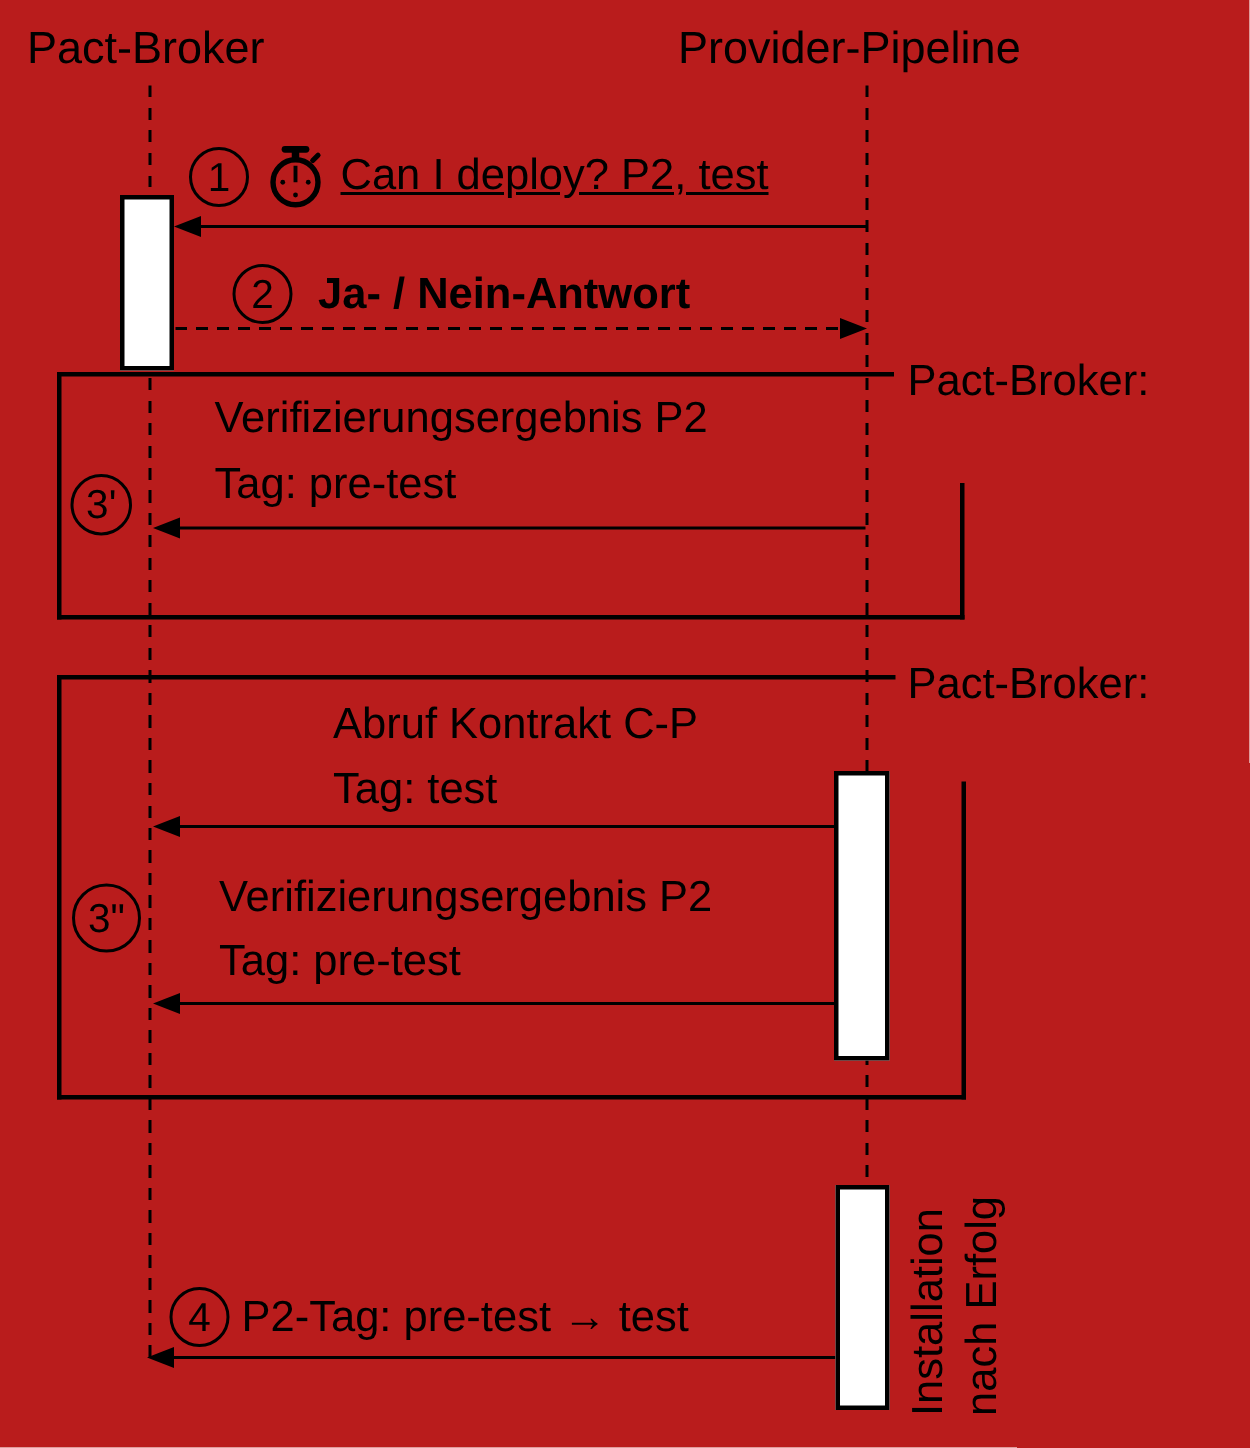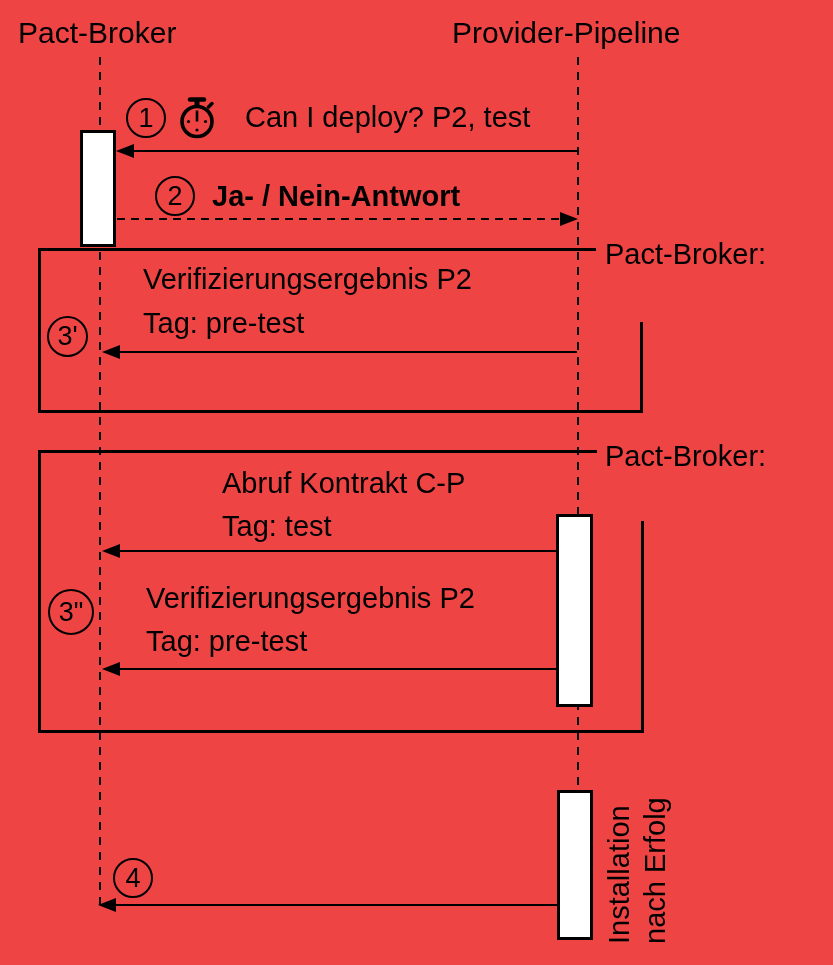--- a/index.html
+++ b/index.html
@@ -1,17 +1,17 @@
 <!DOCTYPE html>
 <html><head>
 <meta charset="utf-8">
 <style>
   html,body{margin:0;padding:0;background:#fff;}
   .stage{
-    position:relative;width:833px;height:965px;background:#ef4444;overflow:hidden;
+    position:relative;width:833px;height:965px;background:#b91c1c;overflow:hidden;
     font-family:"Liberation Sans", sans-serif;color:#000;
   }
   .txt{position:absolute;font-size:29px;line-height:34px;white-space:nowrap;color:#000;}
   .actor{font-size:30px;}
   .lifeline{
     position:absolute;width:2px;
     background:repeating-linear-gradient(to bottom,#000 0 8px,transparent 8px 15px);
   }
   .activation{
     position:absolute;background:#fff;border:3px solid #000;box-sizing:border-box;z-index:3;
@@ -55,21 +55,21 @@
       <line x1="16" y1="6.5" x2="30" y2="6.5" stroke="#000" stroke-width="4.5" stroke-linecap="round"></line>
       <line x1="23" y1="8" x2="23" y2="13" stroke="#000" stroke-width="5"></line>
       <line x1="34.5" y1="14" x2="38" y2="10.5" stroke="#000" stroke-width="3.5" stroke-linecap="round"></line>
       <circle cx="23" cy="28.5" r="15" fill="none" stroke="#000" stroke-width="3.6"></circle>
       <line x1="23" y1="28.5" x2="23" y2="17.5" stroke="#000" stroke-width="2.6"></line>
       <circle cx="31.5" cy="28.5" r="1.6" fill="#000"></circle>
       <circle cx="14.5" cy="28.5" r="1.6" fill="#000"></circle>
       <circle cx="23" cy="37" r="1.6" fill="#000"></circle>
     </svg>
   </span>
-  <div class="txt" style="left:245px;top:100px;">Can I deploy? P2, test</div>
+  <div class="txt" style="left:227px;top:100px;text-decoration:underline;">Can I deploy? P2, test</div>
   <div class="arrow-line" style="left:130px;top:150px;width:448px;"></div>
   <div class="head left" style="left:116px;top:144px;"></div>
 
   <div class="badge" style="left:155px;top:176px;width:40px;height:40px;">2</div>
   <div class="txt" style="left:212px;top:179px;font-weight:bold;">Ja- / Nein-Antwort</div>
   <div class="arrow-line dashed" style="left:117px;top:218px;width:444px;"></div>
   <div class="head right" style="left:560px;top:212px;"></div>
 
   <div class="activation" style="left:80px;top:130px;width:36px;height:117px;"></div>
 
@@ -104,16 +104,17 @@
   <div class="head left" style="left:102px;top:662px;"></div>
 
   <div class="activation" style="left:556px;top:514px;width:37px;height:193px;"></div>
 
   <div class="activation" style="left:557px;top:790px;width:36px;height:150px;"></div>
   <div class="vtext" style="left:601px;top:944px;">
     <div>Installation</div>
     <div>nach Erfolg</div>
   </div>
   <div class="badge" style="left:113px;top:858px;width:40px;height:40px;">4</div>
+  <div class="txt" style="left:161px;top:861px;">P2-Tag: pre-test → test</div>
   <div class="arrow-line" style="left:112px;top:904px;width:445px;"></div>
   <div class="head left" style="left:98px;top:898px;"></div>
 
 </div>
 
 </body></html>

